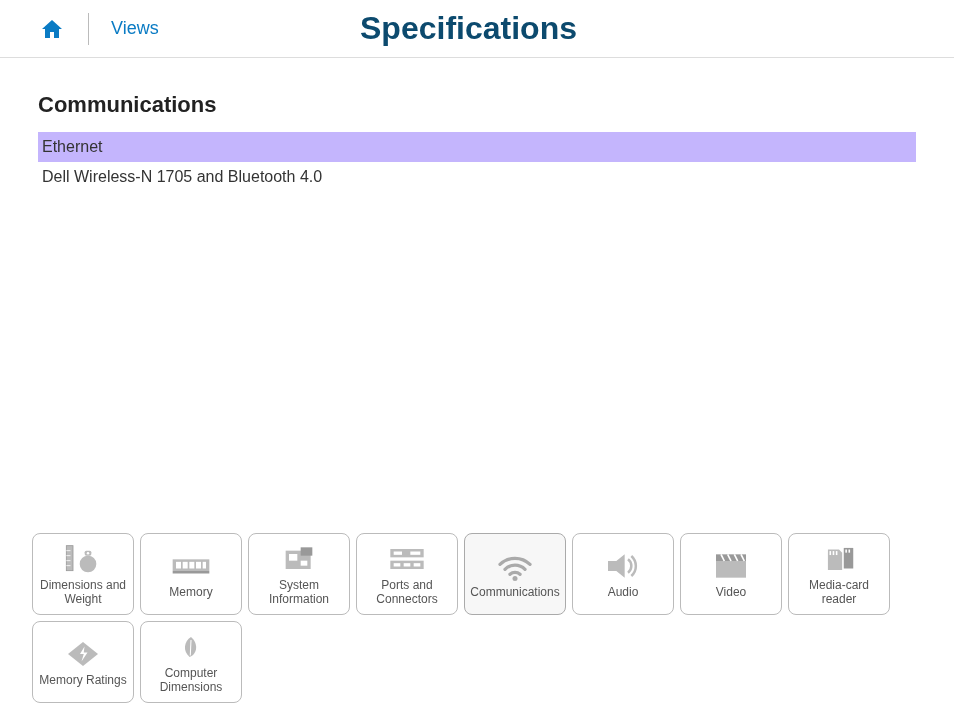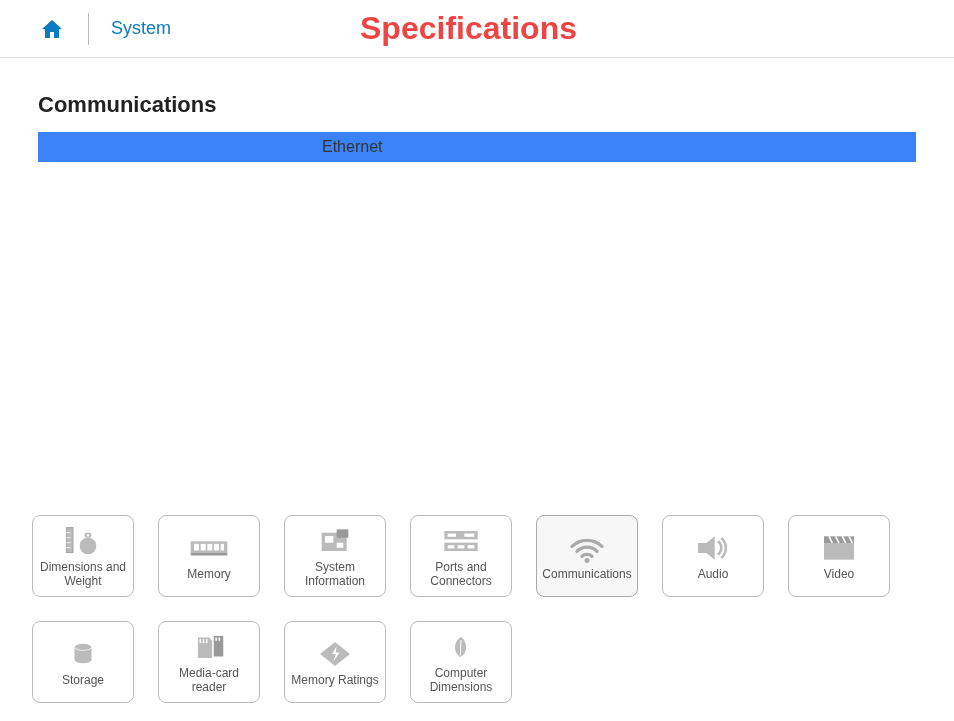--- a/index.html
+++ b/index.html
@@ -37,50 +37,50 @@
     font-size: 18px;
     font-weight: 400;
     cursor: pointer;
   }
   .page-title {
     position: absolute;
     left: 0; right: 17px;
     text-align: center;
     font-size: 32px;
     font-weight: 700;
-    color: #ef4444;
+    color: #0c4a6e;
     pointer-events: none;
   }
   .content {
     padding: 34px 38px 0 38px;
   }
   .section-title {
     font-size: 22px;
     font-weight: 700;
     color: #222;
     margin-bottom: 14px;
   }
   .spec-table { width: 100%; }
   .spec-row {
     display: flex;
     padding: 6px 4px;
     font-size: 16px;
     color: #333;
   }
-  .spec-row.alt { background: #3b82f6; justify-content: center; }
+  .spec-row.alt { background: #c4b5fd; }
   .spec-label { width: 310px; }
   .spec-value { flex: 1; }
 
   .bottom-nav {
     position: absolute;
     left: 32px;
     bottom: 18px;
     display: flex;
     flex-wrap: wrap;
-    gap: 24px;
+    gap: 6px;
     width: 900px;
   }
   .nav-tile {
     width: 102px;
     height: 82px;
     border: 1px solid #bbb;
     border-radius: 8px;
     background: #fff;
     display: flex;
     flex-direction: column;
@@ -114,31 +114,32 @@
 </head>
 <body>
 
 <div class="header">
   <a class="home-link">
     <svg class="home-icon" viewBox="0 0 24 24">
       <path fill="currentColor" d="M12 3l10 9h-3v9h-5v-6h-4v6H5v-9H2l10-9z"></path>
     </svg>
   </a>
   <div class="vsep"></div>
-  <span class="views-link">System</span>
+  <span class="views-link">Views</span>
   <div class="page-title">Specifications</div>
 </div>
 
 <div class="content">
   <div class="section-title">Communications</div>
   <div class="spec-table">
     <div class="spec-row alt">
       <div class="spec-label">Ethernet</div>
     </div>
     <div class="spec-row">
+      <div class="spec-value">Dell Wireless-N 1705 and Bluetooth 4.0</div>
     </div>
   </div>
 </div>
 
 <div class="bottom-nav">
 
   <div class="nav-tile">
     <span class="tile-icon">
       <svg viewBox="0 0 48 40" width="40" height="34">
         <rect x="4" y="4" width="8" height="30" fill="#bbb"></rect>
@@ -227,31 +228,20 @@
         <polygon points="6,6 42,6 42,14 6,14" fill="#999"></polygon>
         <line x1="12" y1="6" x2="16" y2="14" stroke="#fff" stroke-width="2"></line>
         <line x1="20" y1="6" x2="24" y2="14" stroke="#fff" stroke-width="2"></line>
         <line x1="28" y1="6" x2="32" y2="14" stroke="#fff" stroke-width="2"></line>
         <line x1="36" y1="6" x2="40" y2="14" stroke="#fff" stroke-width="2"></line>
       </svg>
     </span>
     <span class="tile-label">Video</span>
   </div>
 
-  <div class="nav-tile">
-    <span class="tile-icon">
-      <svg viewBox="0 0 48 40" width="34" height="34">
-        <ellipse cx="24" cy="10" rx="12" ry="5" fill="#bbb"></ellipse>
-        <rect x="12" y="10" width="24" height="18" fill="#bbb"></rect>
-        <ellipse cx="24" cy="28" rx="12" ry="5" fill="#bbb"></ellipse>
-        <ellipse cx="24" cy="10" rx="12" ry="5" fill="none" stroke="#fff" stroke-width="1"></ellipse>
-      </svg>
-    </span>
-    <span class="tile-label">Storage</span>
-  </div>
 
   <div class="nav-tile">
     <span class="tile-icon">
       <svg viewBox="0 0 48 40" width="38" height="34">
         <path d="M10 8 h14 l4 4 v22 h-18 z" fill="#bbb"></path>
         <rect x="12" y="10" width="2" height="5" fill="#fff"></rect>
         <rect x="16" y="10" width="2" height="5" fill="#fff"></rect>
         <rect x="20" y="10" width="2" height="5" fill="#fff"></rect>
         <path d="M30 6 h12 v26 h-12 z" fill="#999"></path>
         <rect x="32" y="8" width="2" height="4" fill="#fff"></rect>

